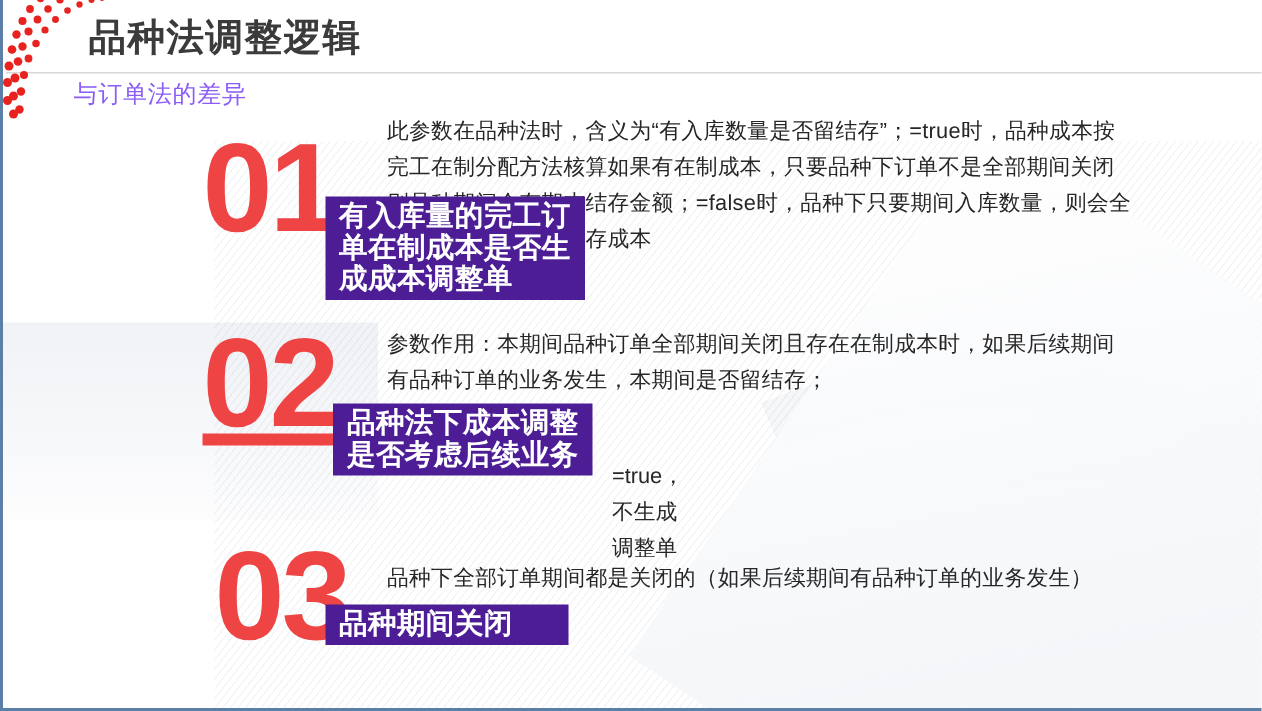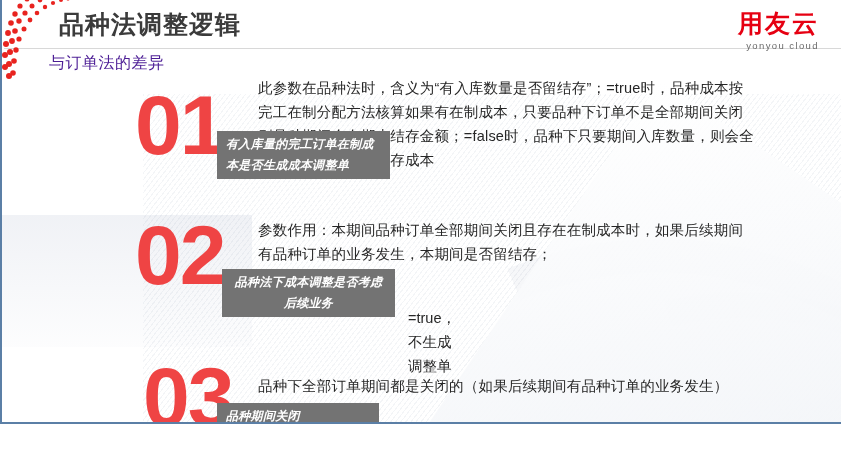--- a/index.html
+++ b/index.html
@@ -10,21 +10,21 @@
     width: 841px;
     height: 474px;
     font-family: "Liberation Sans", "DejaVu Sans", sans-serif;
     background: #ffffff;
     overflow: hidden;
   }
 
   .slide {
     position: relative;
     width: 841px;
-    height: 424px;
+    height: 474px;
     background: #ffffff;
     border-left: 2px solid #5b7fa6;
     border-bottom: 2px solid #5b7fa6;
     box-sizing: border-box;
     overflow: hidden;
   }
 
   
   .bg-texture {
     position: absolute;
@@ -111,21 +111,21 @@
     font-weight: 600;
     color: #3b3b3b;
     letter-spacing: 1px;
     white-space: nowrap;
   }
   .page-subtitle {
     position: absolute;
     left: 47px;
     top: 53px;
     font-size: 16px;
-    color: #4c1d95;
+    color: #8b5cf6;
     letter-spacing: 0.5px;
     white-space: nowrap;
   }
   .header-rule {
     position: absolute;
     left: 2px;
     top: 48px;
     width: 839px;
     height: 1px;
     background: #d8d8d8;
@@ -167,30 +167,29 @@
     position: absolute;
     font-size: 84px;
     font-weight: 700;
     color: #ef4444;
     line-height: 1;
     letter-spacing: -2px;
     font-family: "Liberation Sans", "DejaVu Sans", sans-serif;
   }
   .tag {
     position: absolute;
-    background: #737373;
+    background: #4c1d95;
     color: #ffffff;
-    font-size: 12px;
+    font-size: 19px;
     font-weight: 600;
     line-height: 21px;
     padding: 3px 9px;
     box-sizing: border-box;
     letter-spacing: 0.3px;
     z-index: 7;
-    font-style: italic;
   }
   .tag.center { text-align: center; }
   .body-text {
     position: absolute;
     font-size: 14.5px;
     color: #262626;
     line-height: 24px;
     letter-spacing: 0.2px;
   }
   .kv-line {
@@ -199,21 +198,21 @@
     color: #262626;
     line-height: 24px;
   }
 
   
   #block1 .block-number { left: 133px; top: 83px; }
   #block1 .tag          { left: 215px; top: 131px; width: 173px; }
   #block1 .body-text    { left: 256px; top: 76px; width: 498px; }
 
   
-  #block2 .block-number { left: 133px; top: 213px; }
+  #block2 .block-number { left: 133px; top: 213px; text-decoration: underline; }
   #block2 .tag          { left: 220px; top: 269px; width: 173px; }
   #block2 .body-text    { left: 256px; top: 218px; width: 490px; }
   #block2 .kv-line      { left: 406px; top: 266px; margin-top: 40px; }
 
   
   #block3 .block-number { left: 141px; top: 355px; }
   #block3 .tag          { left: 215px; top: 403px; width: 162px; }
   #block3 .body-text    { left: 256px; top: 374px; width: 540px; }
 </style>
 </head>
@@ -268,24 +267,20 @@
         <circle cx="33" cy="93" r="3.0"></circle>
           <circle cx="37" cy="102" r="3.0"></circle>
         <circle cx="106" cy="6" r="1.3"></circle>
       </g>
     </svg>
     <div class="page-title">品种法调整逻辑</div>
     <div class="header-rule"></div>
     <div class="page-subtitle">与订单法的差异</div>
   </div>
 
-  <div class="brand">
-    <div class="brand-cn">用友云</div>
-    <div class="brand-en">yonyou cloud</div>
-  </div>
 
   <div class="content">
 
     <div class="block" id="block1">
       <div class="block-number">01</div>
       <div class="body-text">此参数在品种法时，含义为“有入库数量是否留结存”；=true时，品种成本按完工在制分配方法核算如果有在制成本，只要品种下订单不是全部期间关闭则品种期间会有期末结存金额；=false时，品种下只要期间入库数量，则会全部成本入库，不留结存成本</div>
       <div class="tag">有入库量的完工订单在制成本是否生成成本调整单</div>
     </div>
 
     <div class="block" id="block2">

